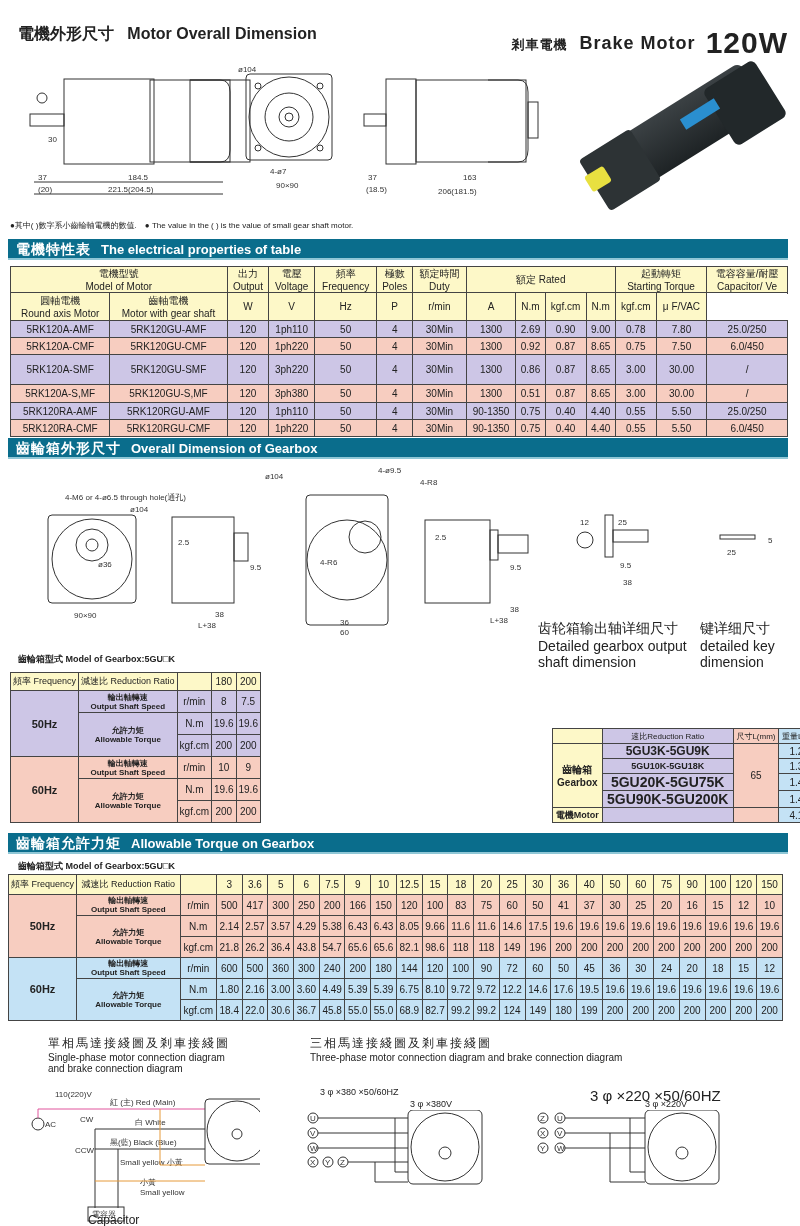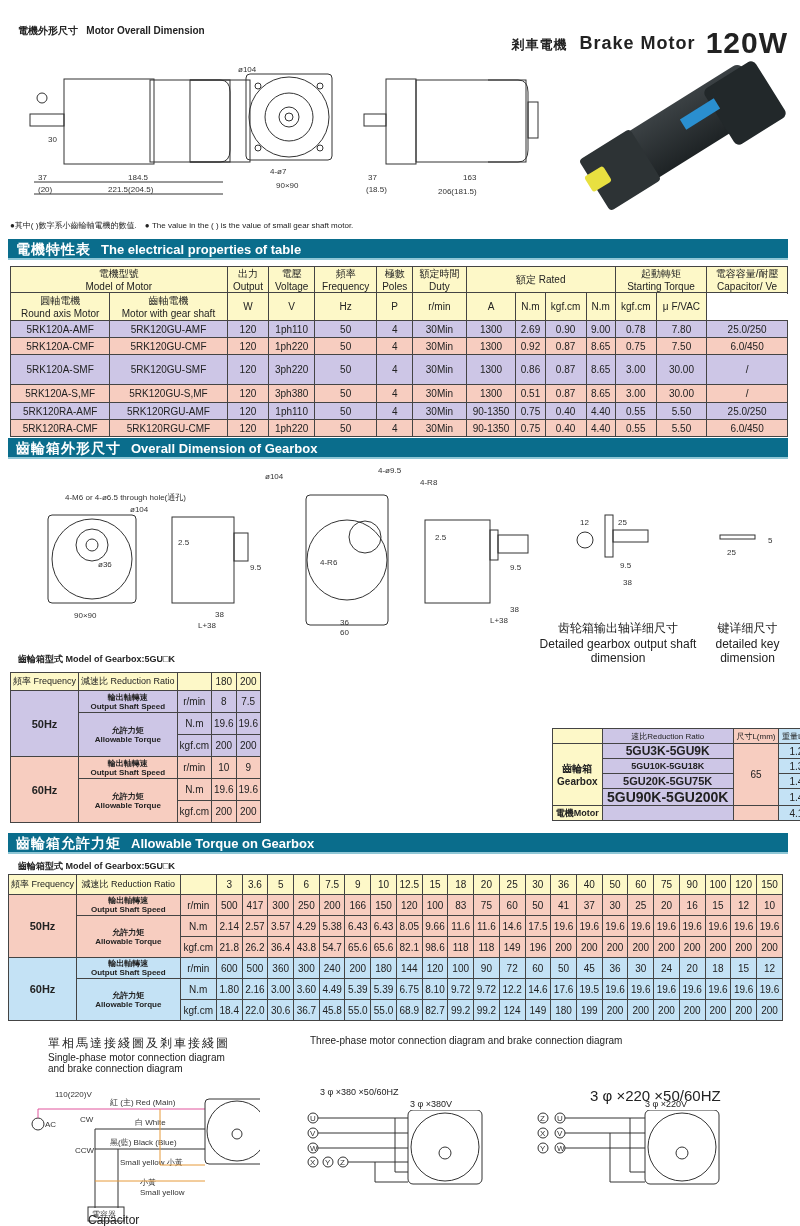--- a/index.html
+++ b/index.html
@@ -1,31 +1,31 @@
 <!DOCTYPE html>
 <html><head>
 <meta charset="utf-8">
 <style>
 *{box-sizing:border-box;margin:0;padding:0}
 body{width:800px;height:1226px;background:#fff;font-family:"Liberation Sans",sans-serif;color:#222;position:relative;overflow:hidden}
 .abs{position:absolute}
-.sec-title{font-family:"Liberation Sans",sans-serif;font-weight:bold;font-size:10px;color:#222}
+.sec-title{font-family:"Liberation Sans",sans-serif;font-weight:bold;font-size:16px;color:#222}
 .banner{position:absolute;left:8px;width:780px;height:21px;background:#0a6d8c;color:#fff;font-weight:bold;font-size:13px;line-height:21px;padding-left:8px;border-bottom:2px solid #8fc7d6}
 .banner .zh{font-size:14px;margin-right:10px;letter-spacing:1px}
 table{border-collapse:collapse;font-family:"Liberation Sans",sans-serif}
 td,th{border:1px solid #444;text-align:center;font-weight:normal;font-size:10px;padding:0 2px;white-space:nowrap}
 .y{background:#fdf8c8}
 .p{background:#cdc6e6}
 .r{background:#f7cdc0}
 .b{background:#c4e2f5}
 .bl{font-weight:bold}
 .small{font-size:8px;line-height:9px}
 .drw line,.drw rect,.drw circle,.drw path,.drw polyline{fill:none;stroke:#333;stroke-width:1}
 .dimtxt{font-size:8px;fill:#333;font-family:"Liberation Sans",sans-serif}
-.caption{font-size:12px;text-align:center;color:#222}
+.caption{font-size:14px;text-align:left;color:#222}
 </style>
 </head>
 <body>
 
 <div class="abs sec-title" style="left:18px;top:24px;">
   <span>電機外形尺寸</span>&nbsp;&nbsp;
   <span>Motor Overall Dimension</span>
 </div>
 <div class="abs" style="right:12px;top:26px;font-weight:bold;font-size:18px;letter-spacing:1px">
   <span style="font-weight:bold;font-size:13px">剎車電機</span>&nbsp;
@@ -386,21 +386,21 @@
         </td>
         <td class="p bl" style="font-size: 12px; margin-top: 48px;">5GU3K-5GU9K</td>
         <td rowspan="4" class="r">65</td>
         <td class="b">1.21</td>
       </tr>
       <tr style="height: 15px;">
         <td class="p bl" style="font-size: 9px;">5GU10K-5GU18K</td>
         <td class="b">1.30</td>
       </tr>
       <tr style="height: 15px;">
-        <td class="p bl" style="font-size: 11px; text-align: center;">5GU20K-5GU75K</td>
+        <td class="p bl" style="font-size: 14px; text-align: center;">5GU20K-5GU75K</td>
         <td class="b">1.40</td>
       </tr>
       <tr style="height: 15px;">
         <td class="p bl" style="font-size: 14px;">5GU90K-5GU200K</td>
         <td class="b">1.45</td>
       </tr>
     </tbody>
   <tbody>
       <tr style="height:15px">
     <td class="y bl" style="font-size:9px">電機Motor</td>
@@ -648,20 +648,21 @@
   <line x1="65" y1="96" x2="175" y2="96" style="stroke:#e69a3a"></line>
   <rect x="175" y="14" width="65" height="65" rx="4"></rect>
     <circle cx="207" cy="46" r="30"></circle>
     <circle cx="207" cy="49" r="5"></circle>
   <rect x="58" y="122" width="36" height="14"></rect>
   <text class="dimtxt" x="62" y="132">電容器</text>
 </svg>
 <div class="abs" style="left:88px;top:1213px;font-size:12px">Capacitor</div>
 
 <div class="abs" style="left:310px;top:1035px">
+  <div style="font-size:12px;letter-spacing:2px">三相馬達接綫圖及剎車接綫圖</div>
   <div style="font-size:10px">Three-phase motor connection diagram and brake connection diagram</div>
 </div>
 <div class="abs" style="left:320px;top:1087px;font-size:9px">3 φ ×380 ×50/60HZ</div>
 <div class="abs" style="left:410px;top:1099px;font-size:9px">3 φ ×380V</div>
 <div class="abs" style="left:590px;top:1087px;font-size:15px">3 φ ×220 ×50/60HZ</div>
 <div class="abs" style="left:645px;top:1099px;font-size:9px">3 φ ×220V</div>
 <svg class="abs drw" style="left:300px;top:1110px" width="500" height="80">
   <circle cx="13" cy="8" r="5"></circle>
     <circle cx="13" cy="23" r="5"></circle>
     <circle cx="13" cy="38" r="5"></circle>

